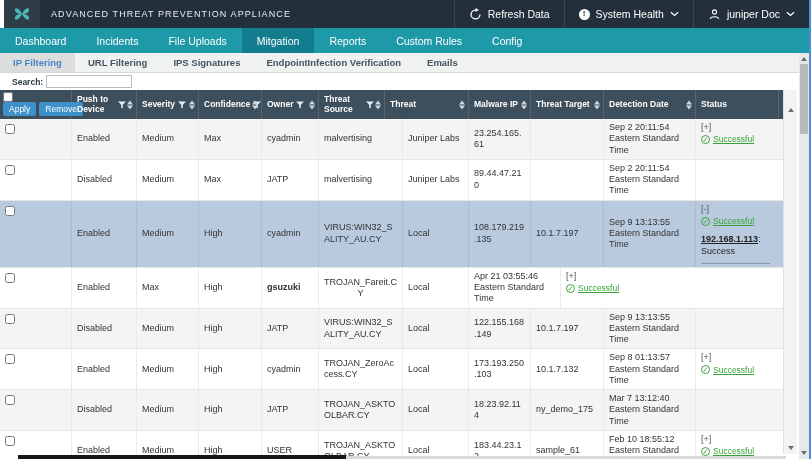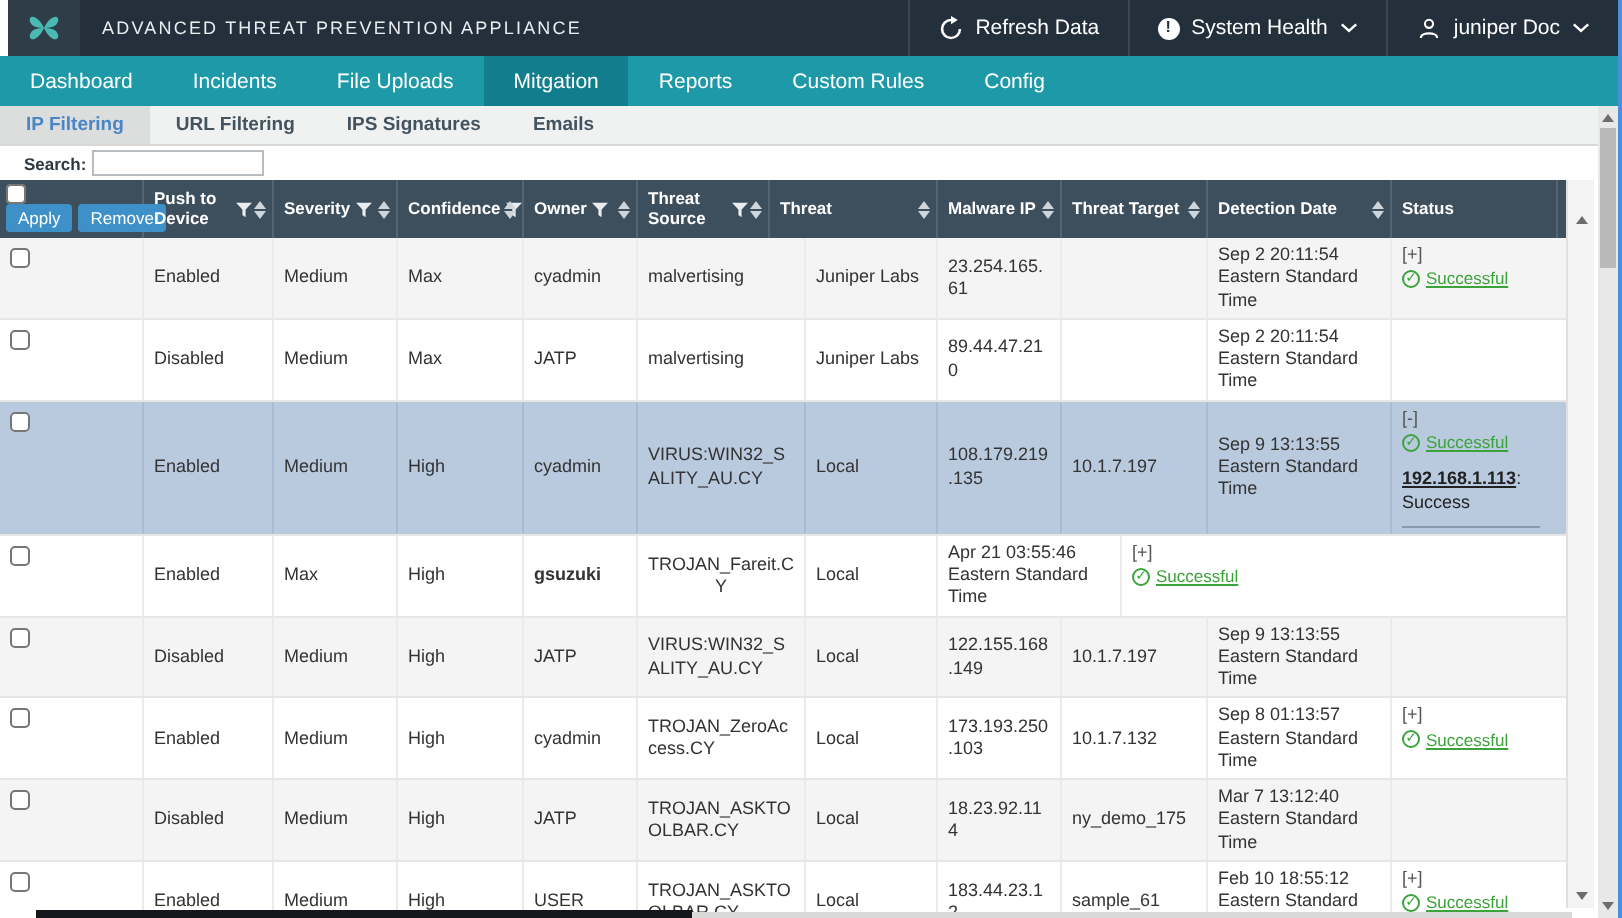--- a/index.html
+++ b/index.html
@@ -126,20 +126,21 @@
       <div class="nav-item active">Mitgation</div>
       <div class="nav-item">Reports</div>
       <div class="nav-item">Custom Rules</div>
       <div class="nav-item">Config</div>
     </nav>
 
   <div class="tabbar">
       <div class="tab active">IP Filtering</div>
       <div class="tab">URL Filtering</div>
       <div class="tab">IPS Signatures</div>
+      <div class="tab">EndpointInfection Verification</div>
       <div class="tab">Emails</div>
     </div>
 
   <div class="searchrow">
     <span class="search-label">Search:</span>
     <input class="search-input" type="text" value="" style="">
   </div>
 
   <div class="table">
     <div class="thead">

